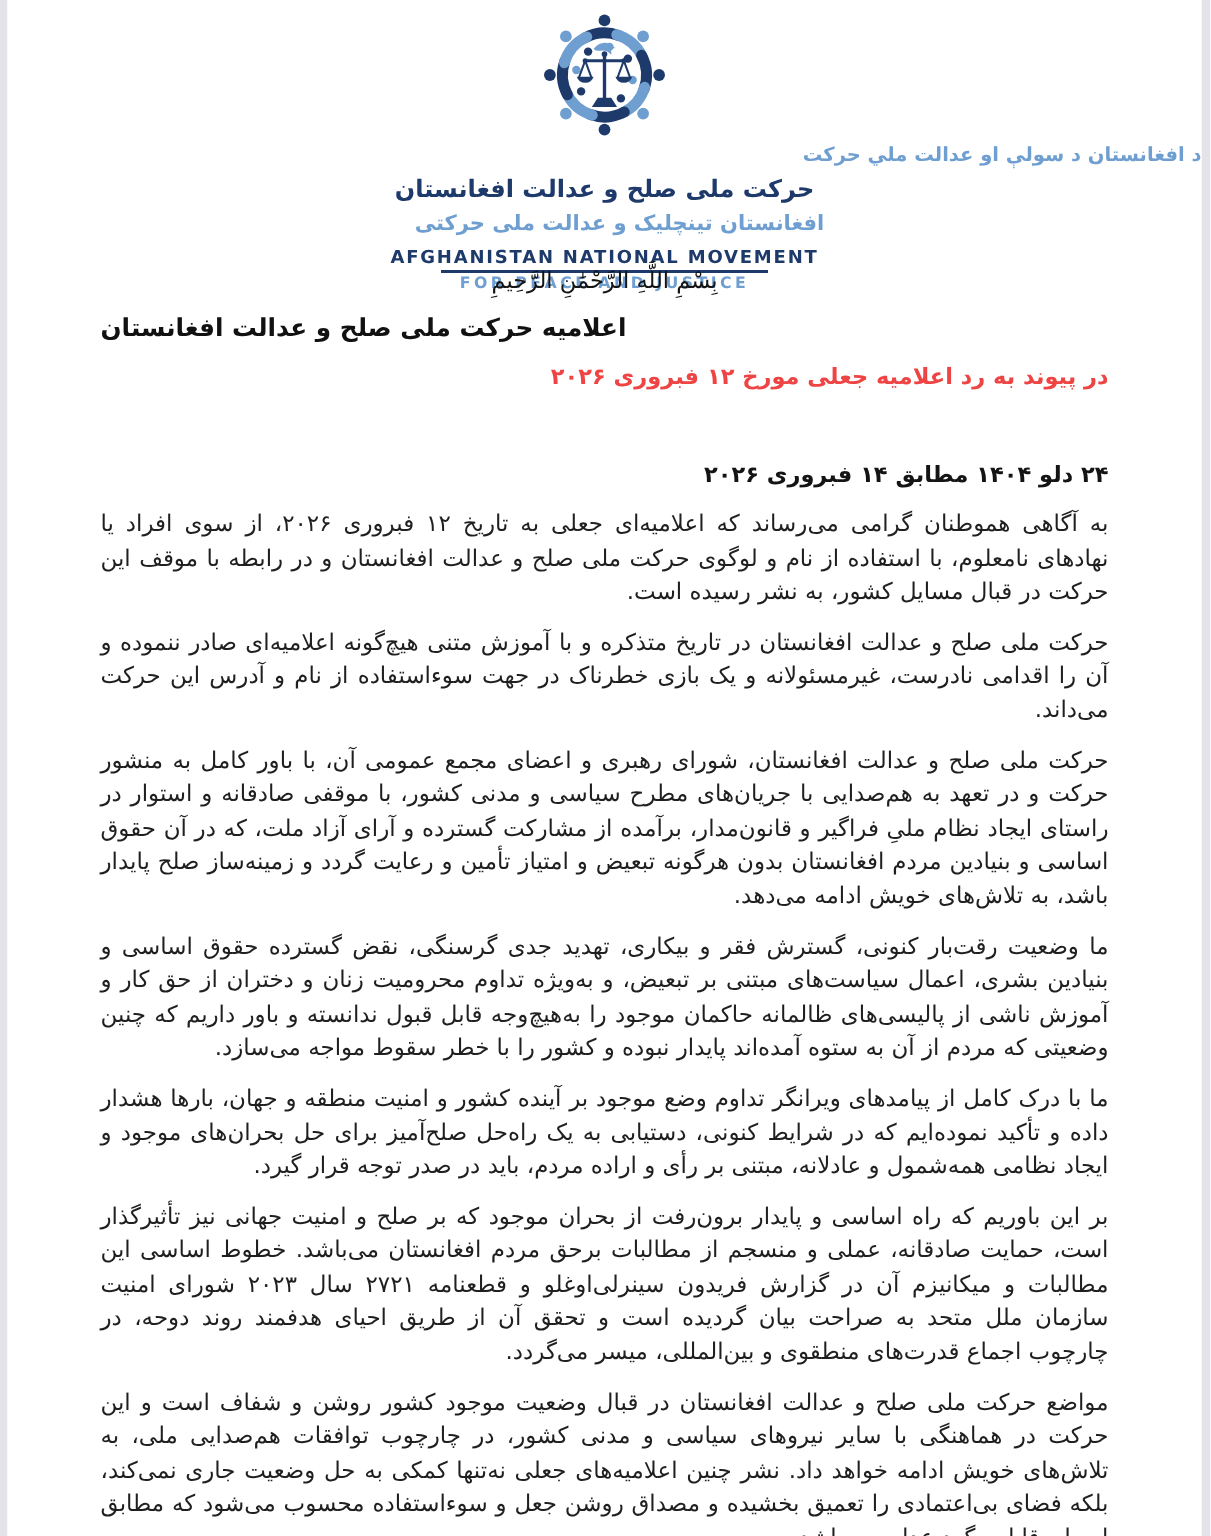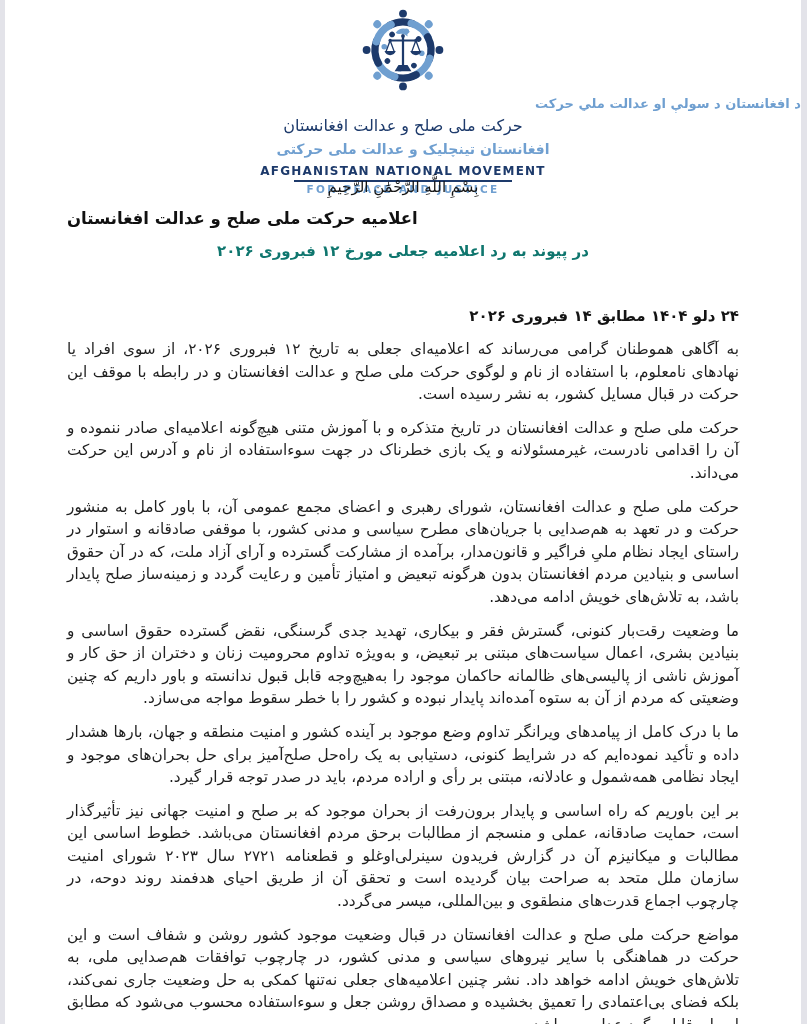--- a/index.html
+++ b/index.html
@@ -35,34 +35,34 @@
   .fig.light .arm{stroke:var(--lblue);}
   .fig.light .dot{fill:var(--navy);}
   .scales line{stroke:var(--navy);stroke-width:2.4;stroke-linecap:round;}
   .scales line.pole{stroke-width:4;}
   .scales line.beam{stroke-width:3.4;}
   .scales circle,.scales path{fill:var(--navy);}
   .dove{fill:var(--lblue);}
 
   .logo-line{direction:rtl;line-height:1.55;}
   .logo-line.pashto{color:var(--lblue);font-size:13px;font-weight:600;margin-top:2px;text-align:right;}
-  .logo-line.dari{color:var(--navy);font-size:16px;font-weight:normal;}
+  .logo-line.dari{color:var(--navy);font-size:16px;font-weight:bold;}
   .logo-line.uzbek{color:var(--lblue);font-size:14px;font-weight:bold;margin-left:20px;}
   .logo-en1{color:var(--navy);font-weight:bold;font-size:12px;letter-spacing:0.10em;margin-top:3px;}
   .en-divider{width:218px;height:2px;background:var(--navy);margin:2px auto 1px;}
   .logo-en2{color:var(--lblue);font-weight:bold;font-size:10.5px;letter-spacing:0.22em;}
 
   
   .doc{
     position:absolute;left:62px;right:62px;top:178px;
     direction:rtl;color:var(--ink);
   }
   .bismillah{text-align:center;font-size:15px;color:#141414;}
   .doc-title{text-align:left;font-weight:bold;font-size:16.5px;margin-top:13px;color:#111;}
-  .doc-subtitle{text-align:center;font-weight:bold;font-size:15px;margin-top:14px;color:#0f766e;}
+  .doc-subtitle{font-weight:bold;font-size:15px;margin-top:14px;color:#ef4444;}
   .date-line{font-weight:bold;font-size:15px;margin-top:47px;margin-bottom:13px;color:#141414;}
   p.body-par{
     font-size:15.3px;line-height:22.6px;
     text-align:justify;text-justify:inter-word;
     margin:0 0 11px 0;color:var(--ink);
   }
 </style>
 </head>
 <body>
 

